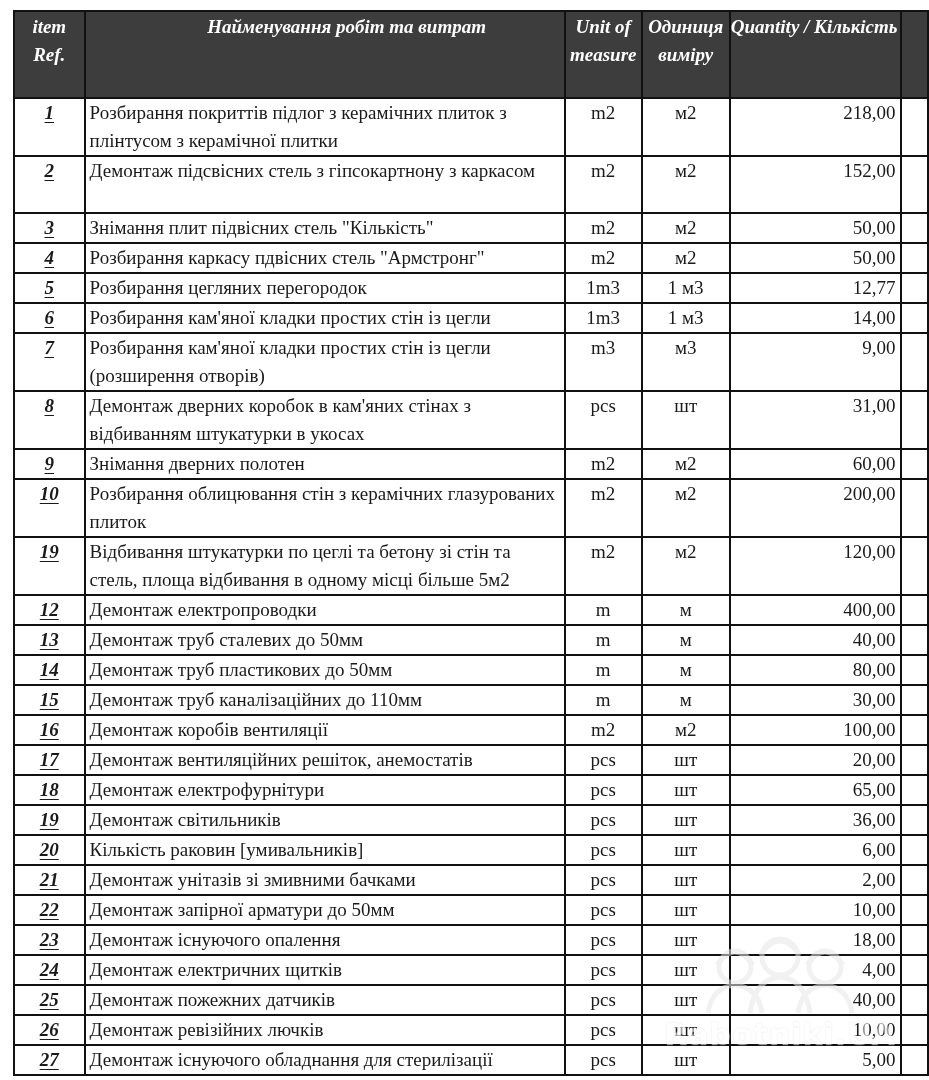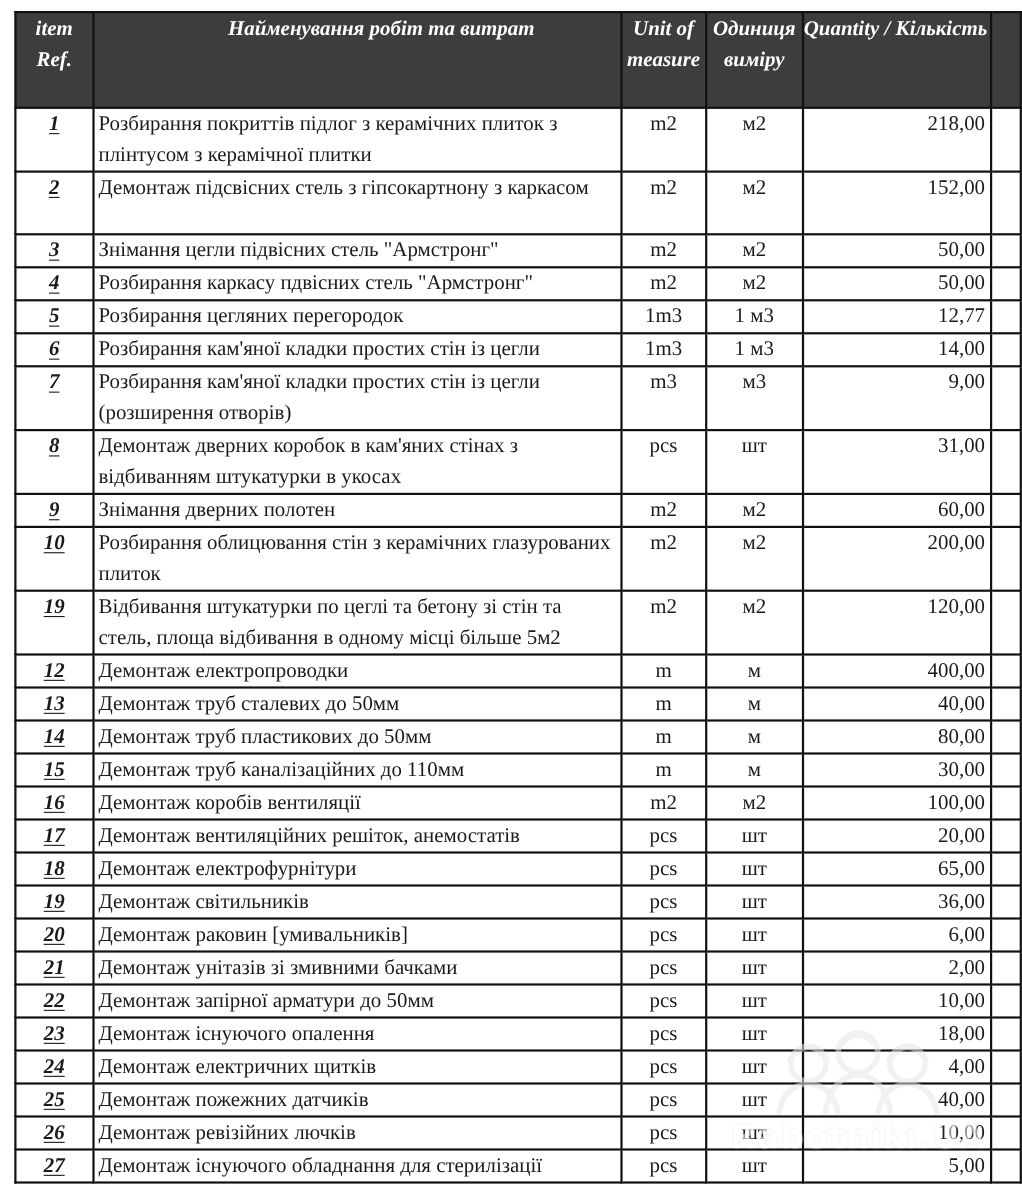--- a/index.html
+++ b/index.html
@@ -73,21 +73,21 @@
         <tr class="double">
           <td class="c-ref"><span>2</span></td>
           <td class="c-name">Демонтаж підсвісних стель з гіпсокартнону з каркасом</td>
           <td class="c-unit-en">m2</td>
           <td class="c-unit-ua">м2</td>
           <td class="c-qty">152,00</td>
           <td class="c-extra"></td>
         </tr>
         <tr class="single">
           <td class="c-ref"><span>3</span></td>
-          <td class="c-name">Знімання цегли підвісних стель "Армстронг"</td>
+          <td class="c-name">Знімання плит підвісних стель "Кількість"</td>
           <td class="c-unit-en">m2</td>
           <td class="c-unit-ua">м2</td>
           <td class="c-qty">50,00</td>
           <td class="c-extra"></td>
         </tr>
         <tr class="single">
           <td class="c-ref"><span>4</span></td>
           <td class="c-name">Розбирання каркасу пдвісних стель  "Армстронг"</td>
           <td class="c-unit-en">m2</td>
           <td class="c-unit-ua">м2</td>
@@ -209,21 +209,21 @@
         <tr class="single">
           <td class="c-ref"><span>19</span></td>
           <td class="c-name">Демонтаж світильників</td>
           <td class="c-unit-en">pcs</td>
           <td class="c-unit-ua">шт</td>
           <td class="c-qty">36,00</td>
           <td class="c-extra"></td>
         </tr>
         <tr class="single">
           <td class="c-ref"><span>20</span></td>
-          <td class="c-name">Демонтаж раковин [умивальників]</td>
+          <td class="c-name">Кількість раковин [умивальників]</td>
           <td class="c-unit-en">pcs</td>
           <td class="c-unit-ua">шт</td>
           <td class="c-qty">6,00</td>
           <td class="c-extra"></td>
         </tr>
         <tr class="single">
           <td class="c-ref"><span>21</span></td>
           <td class="c-name">Демонтаж унітазів зі змивними бачками</td>
           <td class="c-unit-en">pcs</td>
           <td class="c-unit-ua">шт</td>

